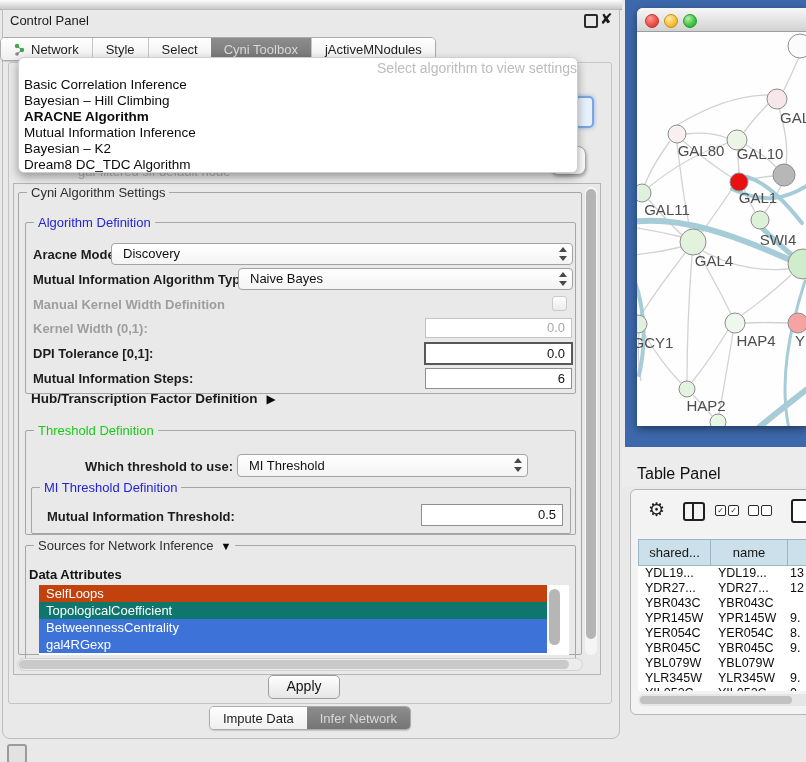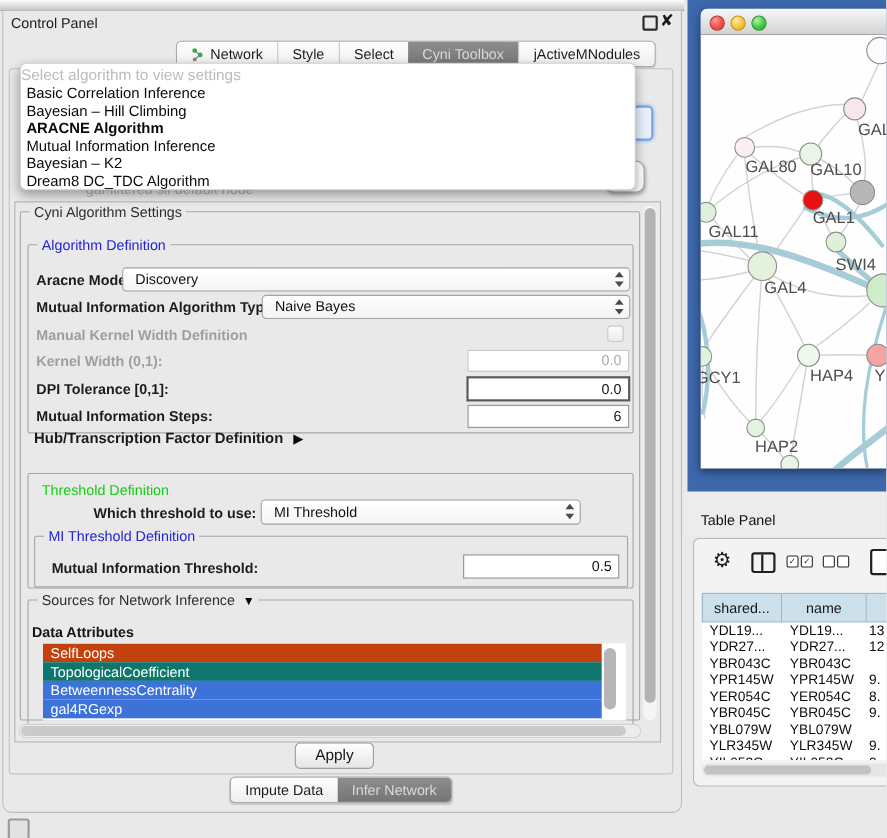--- a/index.html
+++ b/index.html
@@ -10,38 +10,38 @@
   #top-strip{left:0;top:0;width:622px;height:9px;background:linear-gradient(#fdfdfd,#c7c7c7);border-bottom:1px solid #a9a9a9;}
   #cp-window{left:2px;top:9px;width:616px;height:728px;background:#e9e9e9;border:1px solid #bdbdbd;border-radius:0 0 8px 8px;}
   #cp-title{left:10px;top:13px;font-size:13px;color:#1b1b1b;}
   #cp-float{left:584px;top:14px;width:10px;height:10px;border:2px solid #2b2b2b;border-radius:2px;background:transparent;}
   #cp-close{left:600px;top:10px;font-size:15px;font-weight:bold;color:#1b1b1b;}
   
   .tabbar{display:flex;border:1px solid #ababab;border-radius:5px;overflow:hidden;background:#fdfdfd;box-shadow:0 1px 1px rgba(0,0,0,.15);}
   .seg{display:flex;align-items:center;gap:5px;padding:0 13px;height:22px;font-size:13px;color:#1d1d1d;background:linear-gradient(#fefefe,#efefef);border-left:1px solid #c6c6c6;white-space:nowrap;}
   .seg:first-child{border-left:none;}
   .seg.dark{background:linear-gradient(#8d8d8d,#757575);color:#d9d9d9;border-left:none;}
-  #tabs-top{left:0;top:37px;width:596px;display:flex;justify-content:flex-end;}
+  #tabs-top{left:0;top:37px;width:524px;display:flex;justify-content:flex-start;}
   #tabs-bottom{left:0;top:706px;width:620px;display:flex;justify-content:center;}
   
   #inner-panel{left:8px;top:62px;width:602px;height:640px;border:1px solid #c5c5c5;border-radius:3px;background:#e9e9e9;}
   #combo-fragment{left:575px;top:96px;width:15px;height:28px;border:2px solid #79a5e2;border-radius:5px;background:#e7f0fb;box-shadow:0 0 4px #86aee6;z-index:4;}
   #combo-fragment2{left:550px;top:146px;width:34px;height:27px;border:1px solid #a7a7a7;border-radius:8px;background:#fdfdfd;box-shadow:1px 2px 3px rgba(0,0,0,.25);z-index:4;}
   #bg-combo-text{left:78px;top:164px;font-size:13px;color:#b2b2b2;z-index:5;}
   
   #algo-popup{left:18px;top:57px;width:560px;height:116px;background:#ffffff;border:1px solid #cfcfcf;border-radius:6px;box-shadow:0 4px 10px rgba(0,0,0,.35);z-index:10;padding-top:2px;box-sizing:border-box;}
-  #popup-placeholder{text-align:left;font-size:14px;color:#bcbcbc;height:17px;line-height:17px;}
+  #popup-placeholder{text-align:right;font-size:14px;color:#bcbcbc;height:17px;line-height:17px;}
   .popup-item{font-size:13.5px;color:#0a0a0a;height:16px;line-height:16px;padding-left:5px;white-space:nowrap;}
   .popup-item.bold{font-weight:bold;}
   
   #scrollpane{left:13px;top:183px;width:586px;height:490px;border:1px solid #b5b5b5;background:#e9e9e9;overflow:hidden;}
   .group{position:absolute;border:1px solid #a6a6a6;border-radius:2px;}
   .legend{position:absolute;top:-8px;left:8px;background:#e9e9e9;padding:0 4px;font-size:13px;color:#2e2e2e;white-space:nowrap;}
   .legend.blue{color:#2424d4;}
-  .legend.green{color:#16cd16;margin-top:15px;}
+  .legend.green{color:#16cd16;}
   .flabel{position:absolute;font-size:13px;font-weight:bold;color:#1c1c1c;white-space:nowrap;}
   .flabel.disabled{color:#9e9e9e;}
   .combo{position:absolute;background:linear-gradient(#ffffff,#f4f4f4);border:1px solid #a3a3a3;border-radius:4px;font-size:13px;color:#111;line-height:20px;padding-left:11px;box-sizing:border-box;}
   .combo .spin{position:absolute;right:5px;top:3px;width:9px;height:14px;}
   .combo .spin:before,.combo .spin:after{content:"";position:absolute;left:1px;border-left:4px solid transparent;border-right:4px solid transparent;}
   .combo .spin:before{top:0;border-bottom:5px solid #4a4a4a;}
   .combo .spin:after{bottom:0;border-top:5px solid #4a4a4a;}
   .nfield{position:absolute;background:#fff;border:1px solid #8f8f8f;font-size:13px;color:#111;text-align:right;padding-right:6px;box-sizing:border-box;}
   .nfield.disabled{color:#a9a9a9;border-color:#c4c4c4;}
   .nfield.focused{border:2px solid #585858;}
@@ -64,21 +64,21 @@
   #blue-frame{left:625px;top:0;width:181px;height:447px;background:#3d68ac;}
   #net-window{left:637px;top:8px;width:169px;height:418px;background:#fefefe;border-radius:6px 0 0 0;box-shadow:0 3px 8px rgba(0,0,0,.45);}
   #net-titlebar{left:637px;top:8px;width:169px;height:23px;background:linear-gradient(#f7f7f7,#d2d2d2);border-bottom:1px solid #9e9e9e;border-radius:6px 0 0 0;}
   .tl{position:absolute;top:14px;width:12px;height:12px;border-radius:50%;}
   #tl-red{left:645px;background:radial-gradient(circle at 35% 30%,#ff9a94,#ee4b42 60%,#c93a33);border:1px solid #b5362e;}
   #tl-yellow{left:664px;background:radial-gradient(circle at 35% 30%,#ffe9a8,#f8bd36 60%,#d99d16);border:1px solid #c3920f;}
   #tl-green{left:683px;background:radial-gradient(circle at 35% 30%,#b4f0a8,#3bc440 60%,#2a9e2f);border:1px solid #2b942c;}
   #net-canvas{left:637px;top:31px;width:169px;height:395px;overflow:hidden;}
   
   #tp-strip{left:622px;top:447px;width:184px;height:40px;background:#ececec;}
-  #tp-title{left:637px;top:465px;font-size:13px;color:#101010;}
+  #tp-title{left:637px;top:465px;font-size:16px;color:#101010;}
   #table-card{left:630px;top:489px;width:190px;height:226px;background:#f3f3f3;border:1px solid #b7b7b7;border-radius:6px;box-sizing:border-box;overflow:hidden;}
   .ticon{position:absolute;color:#1f1f1f;}
   #icon-gear{left:17px;top:8px;font-size:19px;}
   #icon-cols{left:52px;top:12px;width:18px;height:15px;border:2px solid #1f1f1f;border-radius:3px;}
   #icon-cols i{position:absolute;left:7px;top:0;width:2px;height:15px;background:#1f1f1f;}
   .cbx{position:absolute;width:9px;height:9px;border:1.5px solid #2a2a2a;border-radius:2px;font-size:8px;line-height:9px;text-align:center;color:#2a2a2a;font-weight:bold;background:#fff;}
   #icon-newtable{left:160px;top:9px;width:22px;height:20px;border:2px solid #1f1f1f;border-radius:3px;background:#fff;}
   #thead-row{position:absolute;left:7px;top:49px;width:183px;height:27px;display:flex;}
   .hcell{background:#cbe0ea;border:1px solid #9db6c3;border-left:none;font-size:13px;color:#161616;display:flex;align-items:center;justify-content:center;box-sizing:border-box;white-space:nowrap;overflow:hidden;}
   .hcell:first-child{border-left:1px solid #9db6c3;}

